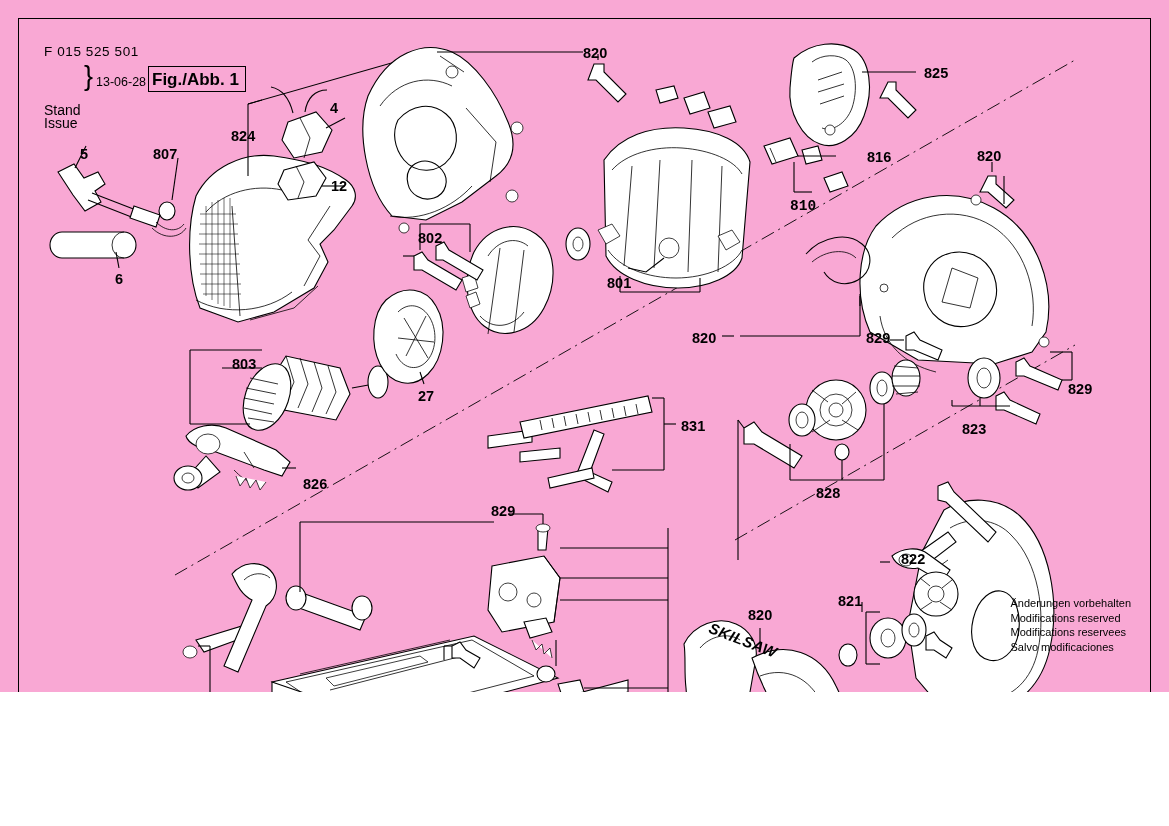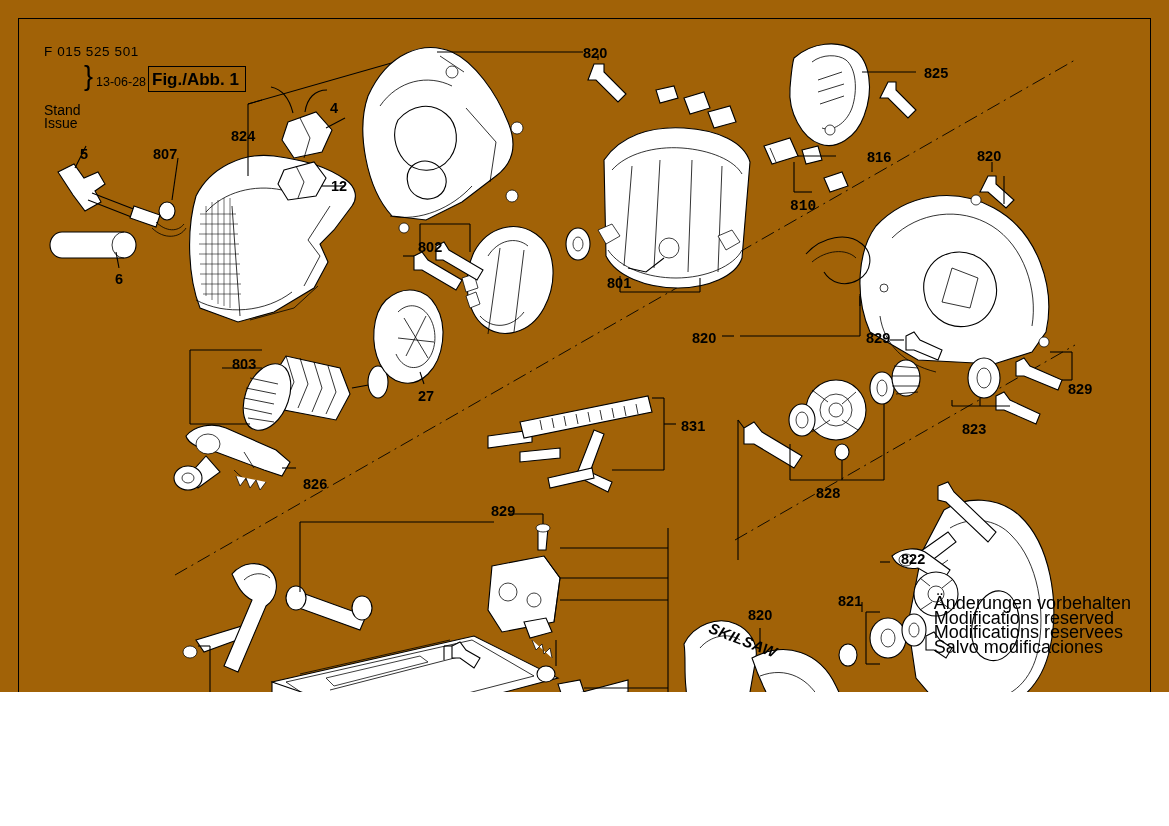--- a/index.html
+++ b/index.html
@@ -8,21 +8,21 @@
     background: #ffffff;
   }
   body {
     font-family: "Liberation Sans", sans-serif;
     color: #000000;
   }
   #page {
     position: relative;
     width: 1169px;
     height: 692px;
-    background: #a16207;
+    background: #f9a8d4;
     overflow: hidden;
   }
   .frame {
     position: absolute;
     left: 18px;
     top: 18px;
     width: 1133px;
     height: 790px;
     border: 1.5px solid #000;
     box-sizing: border-box;
@@ -73,21 +73,21 @@
     width: 98px;
     height: 26px;
     border: 1.6px solid #000;
     box-sizing: border-box;
   }
   
   .notes {
     position: absolute;
     right: 38px;
     bottom: 38px;
-    font-size: 18px;
+    font-size: 11px;
     line-height: 14.5px;
     text-align: left;
   }
   
   .lbl {
     position: absolute;
     font-size: 14.5px;
     font-weight: bold;
     white-space: nowrap;
   }
@@ -434,21 +434,21 @@
   <div class="lbl" style="left:153px; top:146px;">807</div>
   <div class="lbl" style="left:330px; top:100px;">4</div>
   <div class="lbl" style="left:231px; top:93px;margin-top:35px;">824</div>
   <div class="lbl" style="left:331px; top:178px;">12</div>
   <div class="lbl" style="left:115px; top:271px;">6</div>
   <div class="lbl" style="left:583px; top:45px;">820</div>
   <div class="lbl" style="left:924px; top:65px;">825</div>
   <div class="lbl" style="left:841px; top:149px;margin-left:26px;">816</div>
   <div class="lbl" style="left:790px; top:198px;font-family:Liberation Mono, monospace;">810</div>
   <div class="lbl" style="left:977px; top:148px;">820</div>
-  <div class="lbl" style="left:385px; top:239px;padding-left:33px;">802</div>
+  <div class="lbl" style="left:385px; top:230px;padding-left:33px;">802</div>
   <div class="lbl" style="left:607px; top:275px;">801</div>
   <div class="lbl" style="left:692px; top:330px;">820</div>
   <div class="lbl" style="left:866px; top:330px;">829</div>
   <div class="lbl" style="left:1068px;top:381px;">829</div>
   <div class="lbl" style="left:962px; top:406px;margin-top:15px;">823</div>
   <div class="lbl" style="left:232px; top:356px;">803</div>
   <div class="lbl" style="left:418px; top:388px;">27</div>
   <div class="lbl" style="left:681px; top:418px;">831</div>
   <div class="lbl" style="left:303px; top:476px;">826</div>
   <div class="lbl" style="left:816px; top:485px;">828</div>

